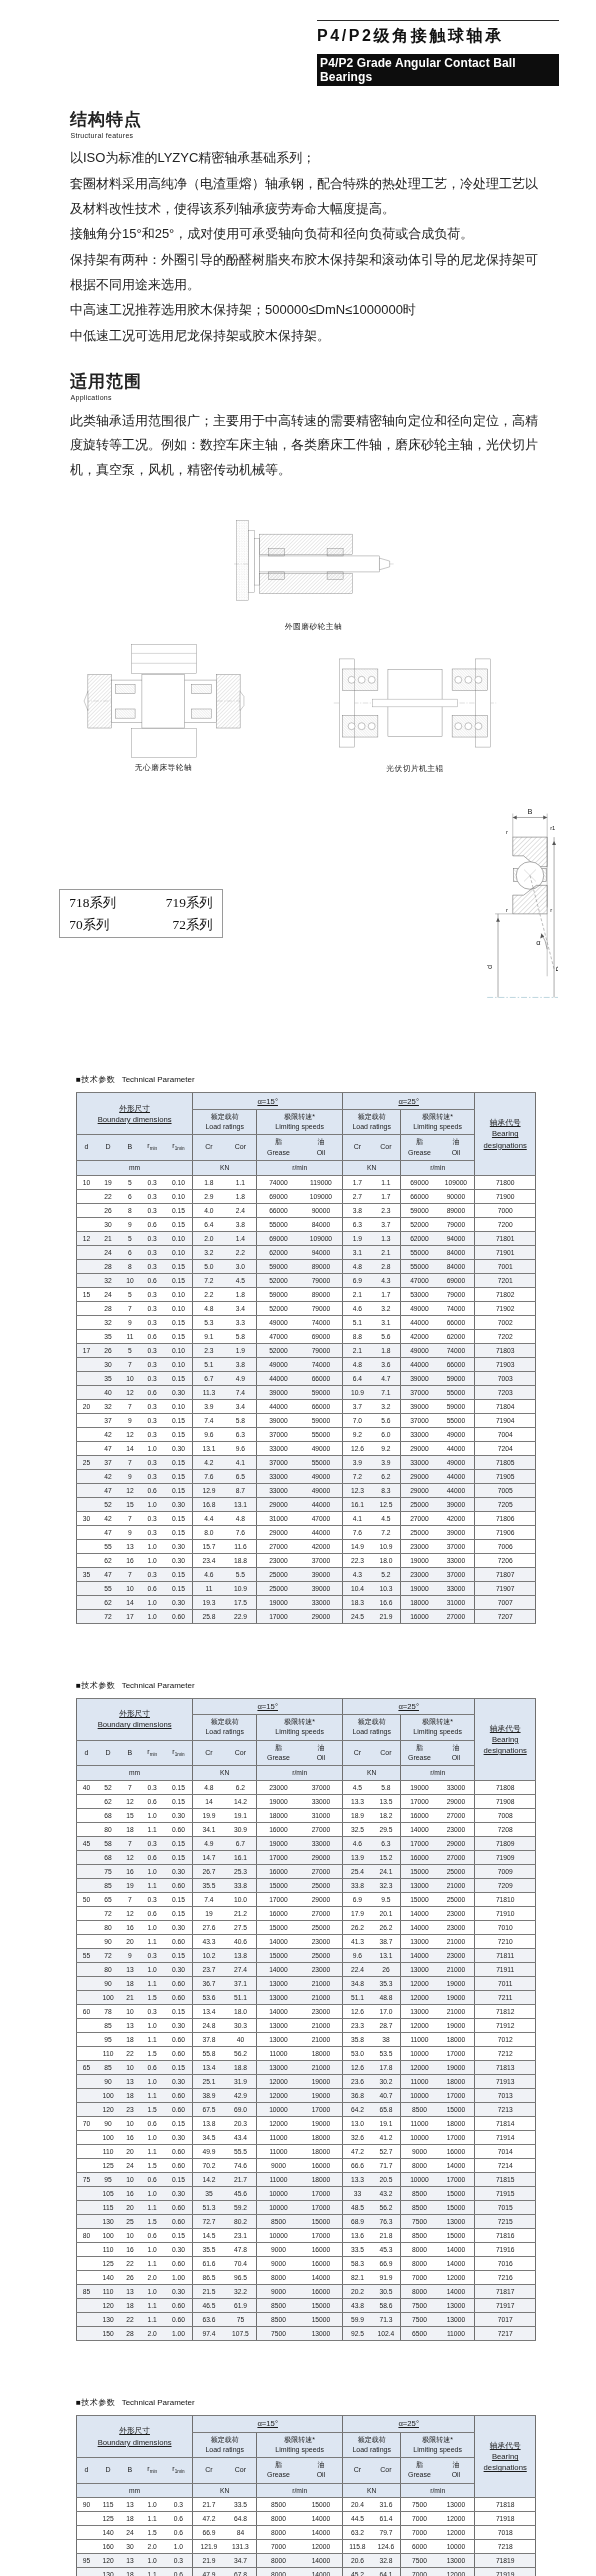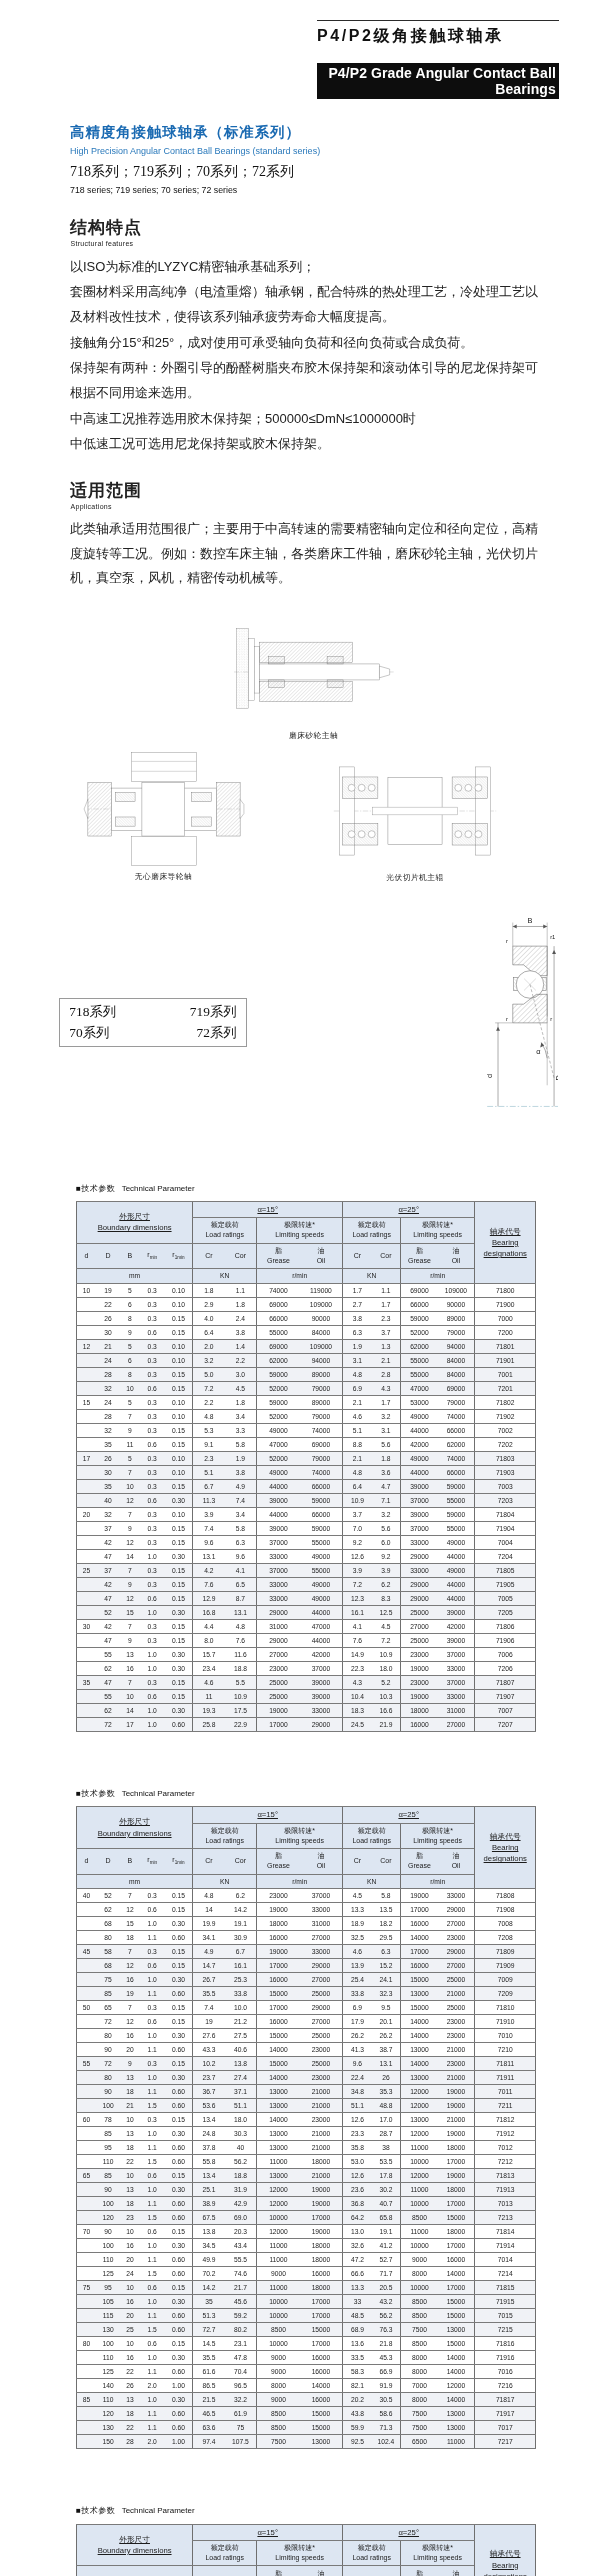--- a/index.html
+++ b/index.html
@@ -3,21 +3,21 @@
 <meta charset="utf-8">
 <style>
   html,body{margin:0;padding:0;background:#fff;}
   body{width:596px;font-family:"Liberation Sans",sans-serif;color:#1a1a1a;}
   .page{position:relative;width:596px;padding:19.6px 0 36px 0;box-sizing:border-box;}
 
   
   .brand{width:242px;margin:0 37px 0 auto;}
   .brand-rule{border-top:1px solid #2b2b2b;margin-bottom:5.2px;}
   .brand-cn{font-size:16px;font-weight:bold;letter-spacing:2.6px;color:#111;white-space:nowrap;}
-  .brand-en-bar{background:#0d0d0d;color:#fff;font-size:14px;font-weight:bold;padding:2.1px 3.1px 2.6px 3.1px;margin-top:16px;letter-spacing:0.1px;text-align:right;}
+  .brand-en-bar{background:#0d0d0d;color:#fff;font-size:12px;font-weight:bold;padding:2.1px 3.1px 2.6px 3.1px;margin-top:7px;letter-spacing:0.1px;}
 
   
   .intro{margin:24px 0 0 70px;}
   .intro-cn{color:#1a6ab2;font-size:14.4px;font-weight:bold;letter-spacing:1px;}
   .intro-en{color:#2a79bb;font-size:9px;margin-top:3.1px;}
   .series-cn{font-family:"Liberation Serif",serif;font-size:14px;margin-top:7.2px;color:#111;}
   .series-en{font-size:8.8px;margin-top:4.1px;color:#111;}
 
   
   .tsec{margin:21.6px 0 0 70px;width:474px;}
@@ -25,21 +25,21 @@
   .tsec .sub{font-size:7px;color:#222;margin:1px 0 7.2px 0.5px;letter-spacing:0.3px;}
   .tsec p{font-size:13px;line-height:1.9;margin:0 0 1px 0;color:#222;}
 
   
   .figures{position:relative;height:296px;margin-top:15.5px;}
   .fig{position:absolute;text-align:center;}
   .fig-caption{font-size:7.7px;color:#222;margin-top:3.1px;letter-spacing:0.5px;}
   .fig svg{display:block;margin:0 auto;}
 
   .bearing-zone{position:relative;height:216px;margin-top:8.2px;}
-  .series-box{position:absolute;left:59px;top:87px;width:188px;height:49px;border:0.5px solid #9a9a9a;
+  .series-box{position:absolute;left:59px;top:87px;width:164px;height:49px;border:0.5px solid #9a9a9a;
     display:flex;flex-direction:column;justify-content:center;padding:3.1px 9.3px;box-sizing:border-box;}
   .series-box .row{display:flex;justify-content:space-between;font-family:"Liberation Serif",serif;font-size:13.4px;color:#111;line-height:1.6;}
   .bearing-svg{position:absolute;left:440px;top:0;}
 
   
   .tp{margin:56px 0 0 76px;width:461px;}
   .tp-head{font-size:8px;margin-bottom:7.2px;color:#111;}
   .tp-head .cn{font-weight:normal;letter-spacing:0.5px;}
   .tp-head .en{margin-left:4.1px;}
   table.tp-table{border-collapse:collapse;width:459px;table-layout:fixed;border:0.5px solid #6f6f6f;}
@@ -75,26 +75,20 @@
 </svg>
 
 <div class="page">
 
   <div class="brand">
     <div class="brand-rule"></div>
     <div class="brand-cn">P4/P2级角接触球轴承</div>
     <div class="brand-en-bar">P4/P2 Grade Angular Contact Ball Bearings</div>
   </div>
 
-  <div class="intro">
-    <div class="intro-cn">高精度角接触球轴承（标准系列）</div>
-    <div class="intro-en">High Precision Angular Contact Ball Bearings (standard series)</div>
-    <div class="series-cn">718系列；719系列；70系列；72系列</div>
-    <div class="series-en">718 series; 719 series; 70 series; 72 series</div>
-  </div>
 
   <div class="tsec">
     <h2>结构特点</h2>
     <div class="sub">Structural features</div>
     <p>以ISO为标准的LYZYC精密轴承基础系列；</p>
     <p>套圈材料采用高纯净（电渣重熔）轴承钢，配合特殊的热处理工艺，冷处理工艺以及材料改性技术，使得该系列轴承疲劳寿命大幅度提高。</p>
     <p>接触角分15°和25°，成对使用可承受轴向负荷和径向负荷或合成负荷。</p>
     <p>保持架有两种：外圈引导的酚醛树脂夹布胶木保持架和滚动体引导的尼龙保持架可根据不同用途来选用。</p>
     <p>中高速工况推荐选用胶木保持架；500000≤DmN≤1000000时</p>
     <p>中低速工况可选用尼龙保持架或胶木保持架。</p>
@@ -117,21 +111,21 @@
         <rect x="56" y="70" width="14" height="128" fill="#fff" stroke="#777"></rect>
         <rect x="70" y="58" width="255" height="56" fill="url(#hatch)" stroke="#666"></rect>
         <rect x="70" y="166" width="255" height="56" fill="url(#hatch)" stroke="#666"></rect>
         <rect x="70" y="118" width="330" height="44" fill="#fff" stroke="#666"></rect>
         <rect x="95" y="98" width="44" height="20" fill="url(#hatch2)" stroke="#666"></rect>
         <rect x="95" y="162" width="44" height="20" fill="url(#hatch2)" stroke="#666"></rect>
         <rect x="256" y="98" width="44" height="20" fill="url(#hatch2)" stroke="#666"></rect>
         <rect x="256" y="162" width="44" height="20" fill="url(#hatch2)" stroke="#666"></rect>
         <polygon points="400,124 428,132 428,148 400,156" fill="#fff" stroke="#666"></polygon>
       </svg>
-      <div class="fig-caption">磨床砂轮主轴</div>
+      <div class="fig-caption">外圆磨砂轮主轴</div>
     </div>
 
     <div class="fig" style="left:59px;top:144px;width:209px;">
       <svg width="206" height="118" viewBox="0 0 420 310">
         <line x1="0" y1="155" x2="420" y2="155" stroke="#aaa" stroke-width="1" stroke-dasharray="14 4 3 4"></line>
         <rect x="125" y="6" width="170" height="76" fill="#fff" stroke="#777"></rect>
         <line x1="125" y1="30" x2="295" y2="30" stroke="#999"></line>
         <line x1="125" y1="56" x2="295" y2="56" stroke="#999"></line>
         <rect x="10" y="86" width="62" height="140" fill="url(#hatch)" stroke="#666"></rect>
         <rect x="348" y="86" width="62" height="140" fill="url(#hatch)" stroke="#666"></rect>

